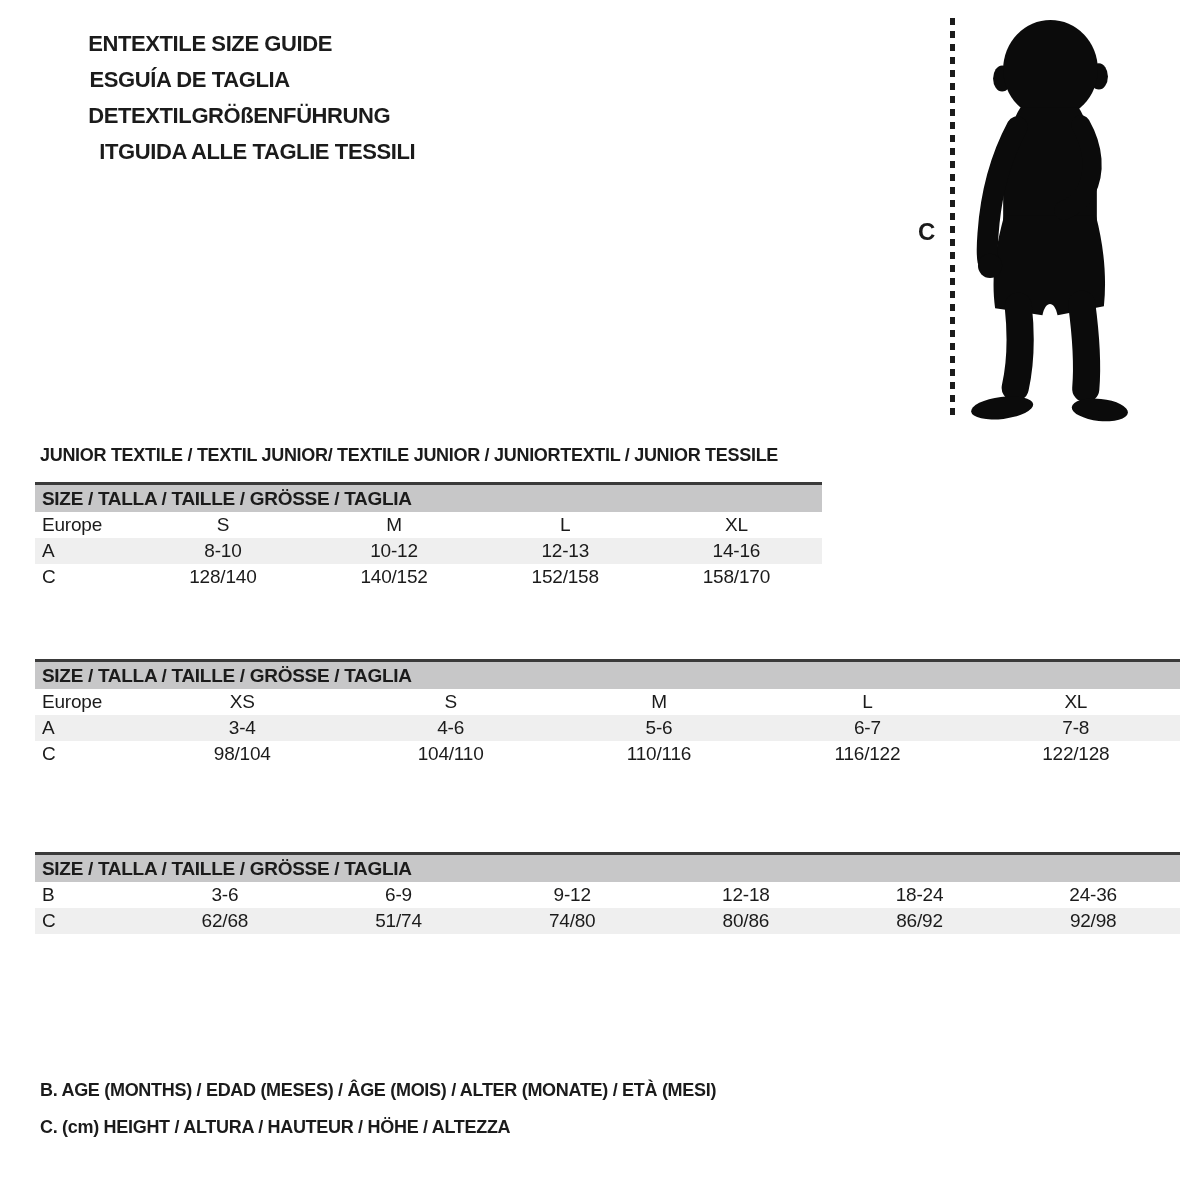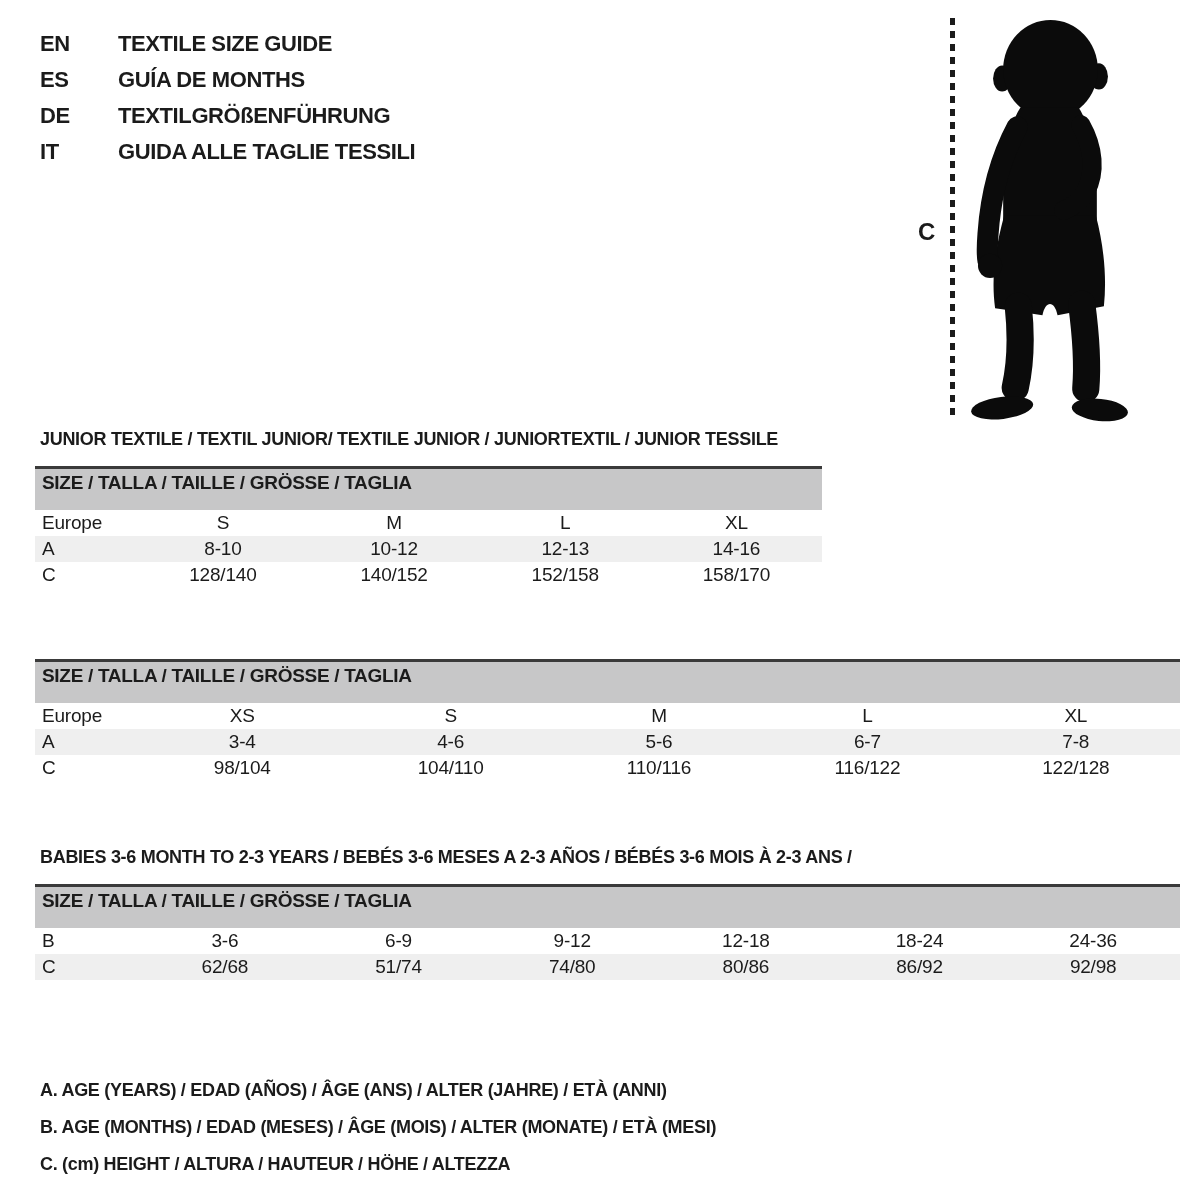--- a/index.html
+++ b/index.html
@@ -7,46 +7,46 @@
   }
   *{box-sizing:border-box;}
   html,body{margin:0;padding:0;}
   body{
     width:1200px;height:1200px;background:var(--bg);color:var(--text);
     font-family:"Liberation Sans",sans-serif;position:relative;overflow:hidden;
   }
   .page{position:absolute;inset:0;}
 
   
-  .lang-block{position:absolute;left:40px;top:26px;}
+  .lang-block{position:absolute;left:40px;top:26px;text-align:right;}
   .lang-row{display:flex;height:36px;align-items:center;}
   .lang-code,.lang-title{font-weight:bold;font-size:22px;letter-spacing:-0.4px;white-space:nowrap;}
   .lang-code{width:78px;}
 
   
   .dash-line{
     position:absolute;left:950px;top:18px;width:5px;height:398px;
     background:repeating-linear-gradient(to bottom,var(--text) 0 7px,transparent 7px 13px);
   }
   .c-label{position:absolute;left:918px;top:218px;font-size:24px;font-weight:bold;}
   .baby-svg{position:absolute;left:958px;top:14px;width:184px;height:408px;color:#0b0b0b;}
 
   
   .size-table{position:absolute;left:35px;}
   .t1{top:428px;width:787px;}
   .t2{top:646px;width:1145px;}
   .t3{top:846px;width:1145px;}
   .tbl-title{
-    font-size:18px;font-weight:bold;line-height:22px;margin:0 0 16px;
+    font-size:18px;font-weight:bold;line-height:22px;margin:16px 0 16px;
     letter-spacing:-0.3px;padding-left:5px;white-space:nowrap;
   }
   .tbl-sub{font-size:11px;font-weight:bold;vertical-align:-4px;}
   .size-bar{
     background:var(--bar);border-top:3px solid var(--bartop);
-    height:44px;line-height:27px;font-size:19px;font-weight:bold;
+    height:30px;line-height:27px;font-size:19px;font-weight:bold;
     padding-left:7px;letter-spacing:-0.3px;
   }
   .t1 .size-bar,.t2 .size-bar{margin-top:13px;}
   .t3 .size-bar{margin-top:6px;}
   .trow{display:flex;height:26px;align-items:center;font-size:19px;letter-spacing:-0.2px;}
   .trow.shade{background:var(--shade);}
   .cell-label{padding-left:7px;}
   .t1 .cell-label{width:13%;}
   .t2 .cell-label,.t3 .cell-label{width:9%;}
   .cell{flex:1;text-align:center;}
@@ -60,21 +60,21 @@
 
 <div class="page">
 
   <header class="lang-block" id="lang-block">
       <div class="lang-row">
         <span class="lang-code">EN</span>
         <span class="lang-title">TEXTILE SIZE GUIDE</span>
       </div>
       <div class="lang-row">
         <span class="lang-code">ES</span>
-        <span class="lang-title">GUÍA DE MONTHS</span>
+        <span class="lang-title">GUÍA DE TAGLIA</span>
       </div>
       <div class="lang-row">
         <span class="lang-code">DE</span>
         <span class="lang-title">TEXTILGRÖßENFÜHRUNG</span>
       </div>
       <div class="lang-row">
         <span class="lang-code">IT</span>
         <span class="lang-title">GUIDA ALLE TAGLIE TESSILI</span>
       </div>
     </header>
@@ -149,21 +149,20 @@
       <div class="trow">
         <div class="cell-label">C</div>
         <div class="cell">98/104</div>
         <div class="cell">104/110</div>
         <div class="cell">110/116</div>
         <div class="cell">116/122</div>
         <div class="cell">122/128</div>
       </div>
     </section>
   <section class="size-table t3">
-      <div class="tbl-title"><span>BABIES 3-6 MONTH TO 2-3 YEARS / BEBÉS 3-6 MESES A 2-3 AÑOS / BÉBÉS 3-6 MOIS À 2-3 ANS /</span></div>
       <div class="size-bar">SIZE / TALLA / TAILLE / GRÖSSE / TAGLIA</div>
       <div class="trow">
         <div class="cell-label">B</div>
         <div class="cell">3-6</div>
         <div class="cell">6-9</div>
         <div class="cell">9-12</div>
         <div class="cell">12-18</div>
         <div class="cell">18-24</div>
         <div class="cell">24-36</div>
       </div>
@@ -172,18 +171,17 @@
         <div class="cell">62/68</div>
         <div class="cell">51/74</div>
         <div class="cell">74/80</div>
         <div class="cell">80/86</div>
         <div class="cell">86/92</div>
         <div class="cell">92/98</div>
       </div>
     </section>
 
   <footer class="notes" id="notes-block">
-      <div class="note-line">A. AGE (YEARS) / EDAD (AÑOS) / ÂGE (ANS) / ALTER (JAHRE) / ETÀ (ANNI)</div>
       <div class="note-line">B. AGE (MONTHS) / EDAD (MESES) / ÂGE (MOIS) / ALTER (MONATE) / ETÀ (MESI)</div>
       <div class="note-line">C. (cm) HEIGHT / ALTURA / HAUTEUR / HÖHE / ALTEZZA</div>
     </footer>
 
 </div>
 
 </body></html>

